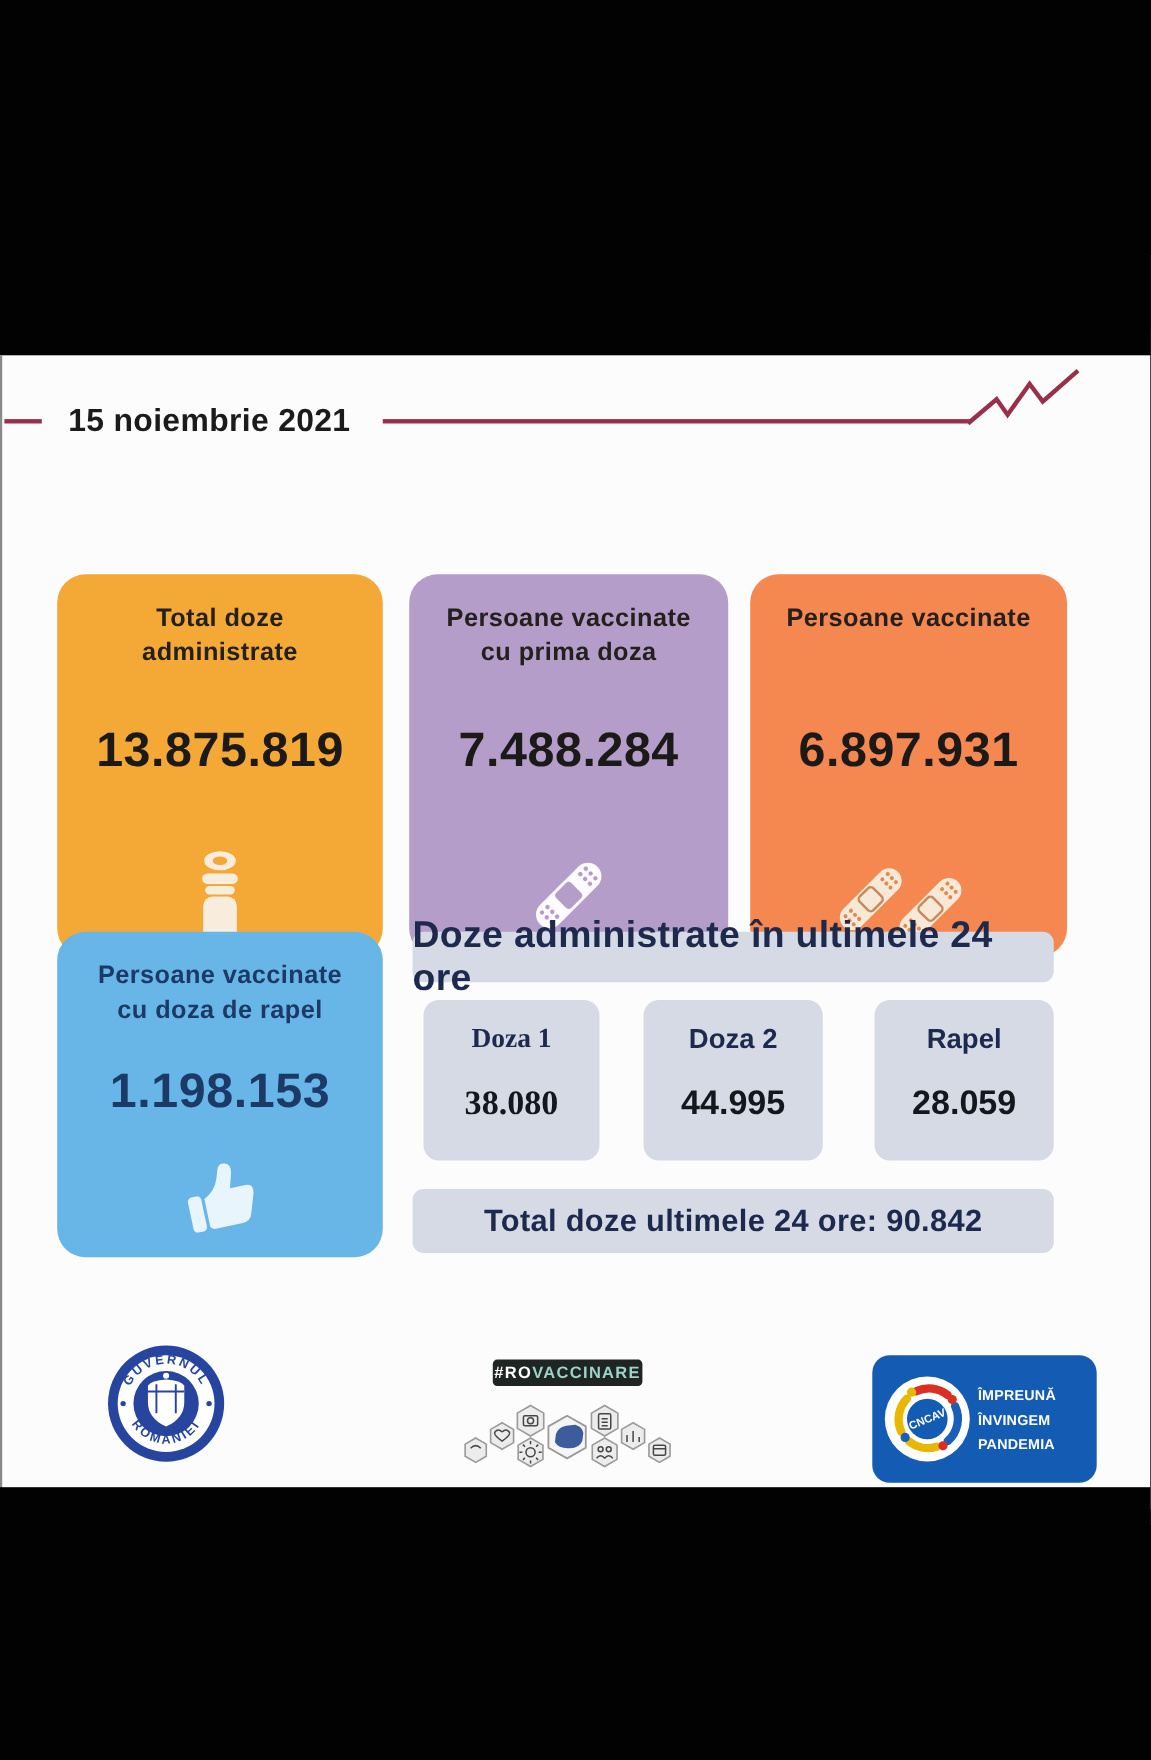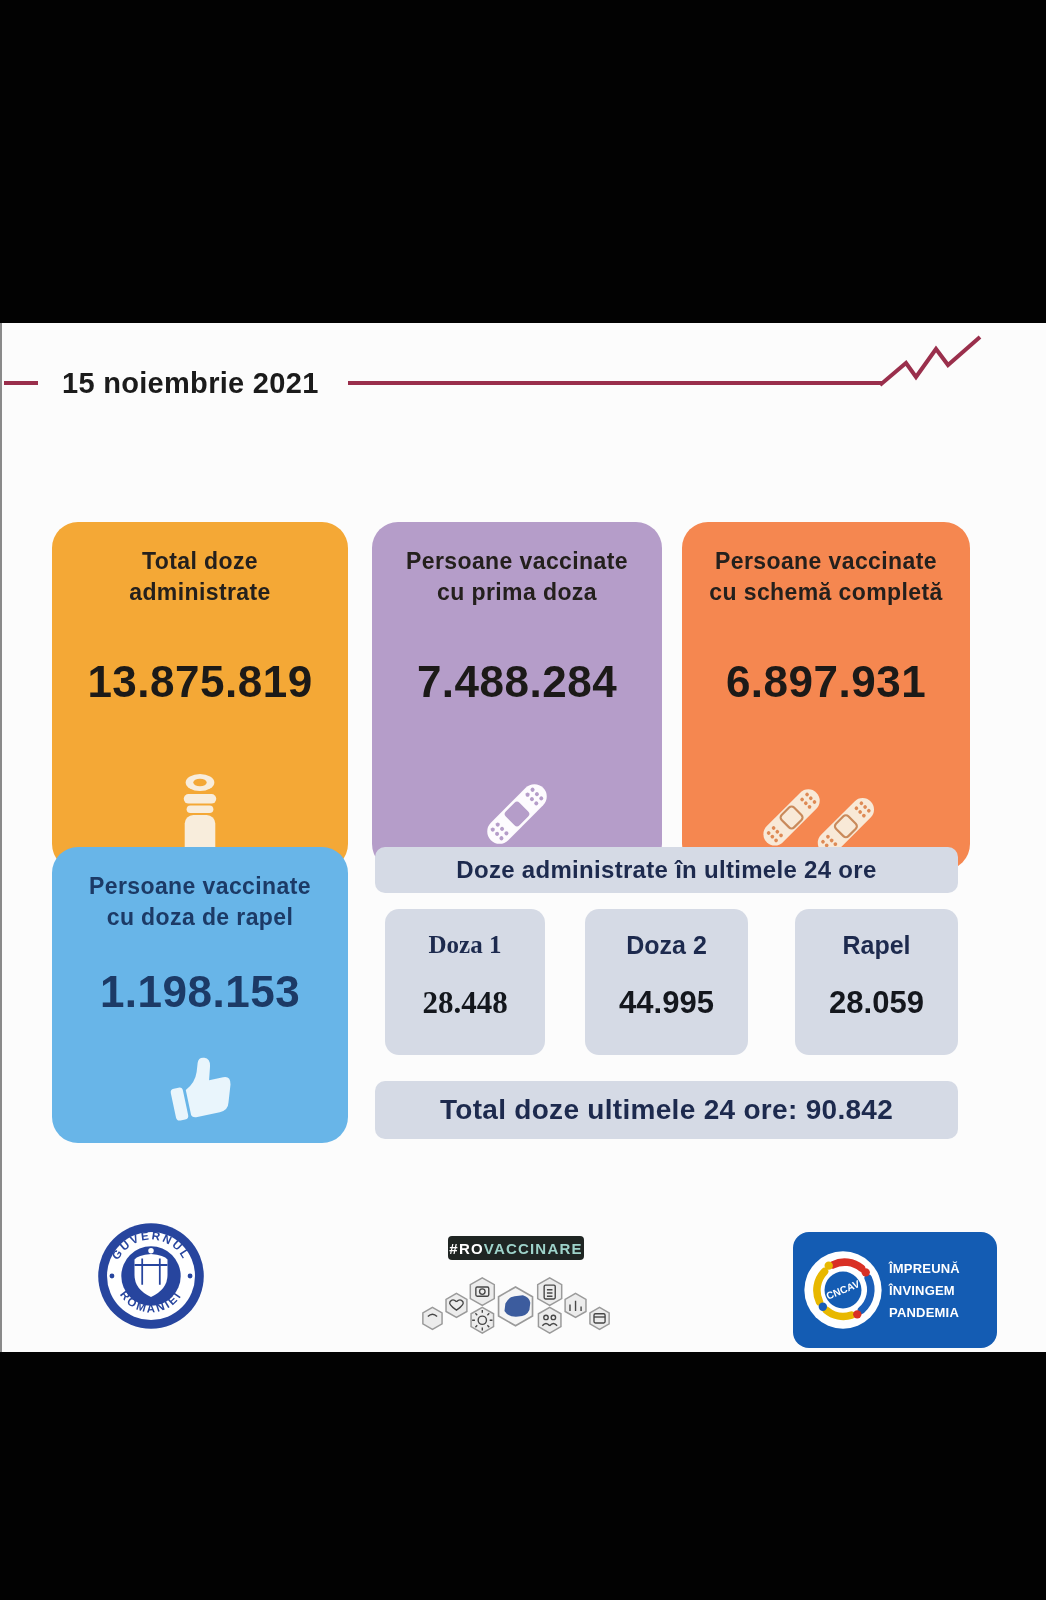--- a/index.html
+++ b/index.html
@@ -27,21 +27,21 @@
               font-size:23px;font-weight:bold;line-height:31px;color:#24201d;letter-spacing:.4px;}
   .card.c4 .card-title{color:#1C3A66;}
   .card-value{position:absolute;left:0;right:0;top:135px;text-align:center;
               font-size:44px;font-weight:bold;color:#1c1a18;letter-spacing:.5px;}
   .card.c4 .card-value{top:120px;color:#1C3A66;}
   .card-icon{position:absolute;left:0;right:0;bottom:12px;display:flex;justify-content:center;}
 
   
   .banner{position:absolute;left:375px;width:583px;background:#D5DAE5;border-radius:10px;
           display:flex;align-items:center;justify-content:center;font-weight:bold;color:#1d2a4e;}
-  .banner.b1{top:524px;height:46px;font-size:24px;letter-spacing:.3px;}
+  .banner.b1{top:524px;height:46px;font-size:34px;letter-spacing:.3px;}
   .banner.b2{top:758px;height:58px;font-size:28px;letter-spacing:.3px;}
   .statbox{position:absolute;top:586px;height:146px;background:#D5DAE5;border-radius:14px;}
   .statbox.s1{left:385px;width:160px;font-family:Liberation Serif, serif;}
   .statbox.s2{left:585px;width:163px;}
   .statbox.s3{left:795px;width:163px;}
   .statbox .lbl{position:absolute;left:0;right:0;top:22px;text-align:center;font-size:25px;font-weight:bold;color:#1d2a4e;}
   .statbox .val{position:absolute;left:0;right:0;top:76px;text-align:center;font-size:31px;font-weight:bold;color:#14171d;}
 
   
   .gov-seal{position:absolute;left:96px;top:898px;}
@@ -116,21 +116,20 @@
                 <circle cx="82" cy="57" r="2.3"></circle>
             </g>
           </g>
         </svg>
       </div>
     </div>
 
     <div class="card c3">
       <div class="card-title">
         <span style="display:block">Persoane vaccinate</span>
-        <span style="display:block">cu schemă completă</span>
       </div>
       <div class="card-value">6.897.931</div>
       <div class="card-icon">
         <svg width="170" height="92" viewBox="0 0 160 105">
           <g>
             <g transform="translate(-10,8) rotate(-45 50 50)">
               <rect x="10" y="38" width="80" height="26" rx="13" fill="#F8E9D7"></rect>
               <rect x="40" y="41" width="20" height="20" rx="4" fill="#F8E9D7" stroke="#C98A5B" stroke-width="2.5"></rect>
               <g fill="#DE8A55">
                 <circle cx="19" cy="45" r="2.1"></circle>
@@ -185,21 +184,21 @@
         </svg>
       </div>
     </div>
 
     <div class="banner b1">
       <span>Doze administrate în ultimele 24 ore</span>
     </div>
 
     <div class="statbox s1">
       <div class="lbl">Doza 1</div>
-      <div class="val">28.448</div>
+      <div class="val">38.080</div>
     </div>
     <div class="statbox s2">
       <div class="lbl">Doza 2</div>
       <div class="val">44.995</div>
     </div>
     <div class="statbox s3">
       <div class="lbl">Rapel</div>
       <div class="val">28.059</div>
     </div>
 

